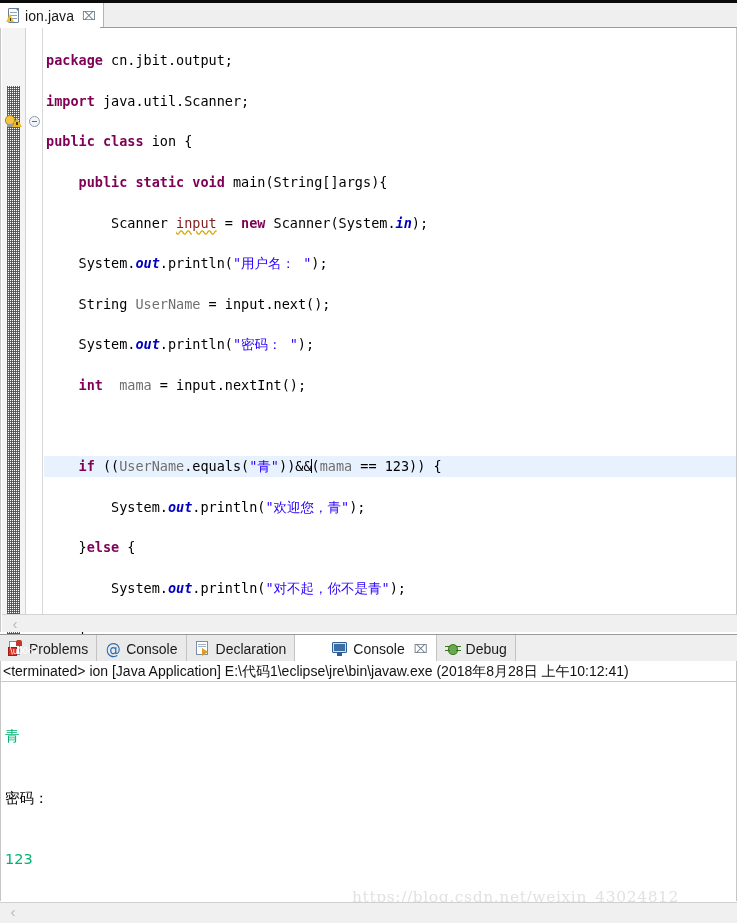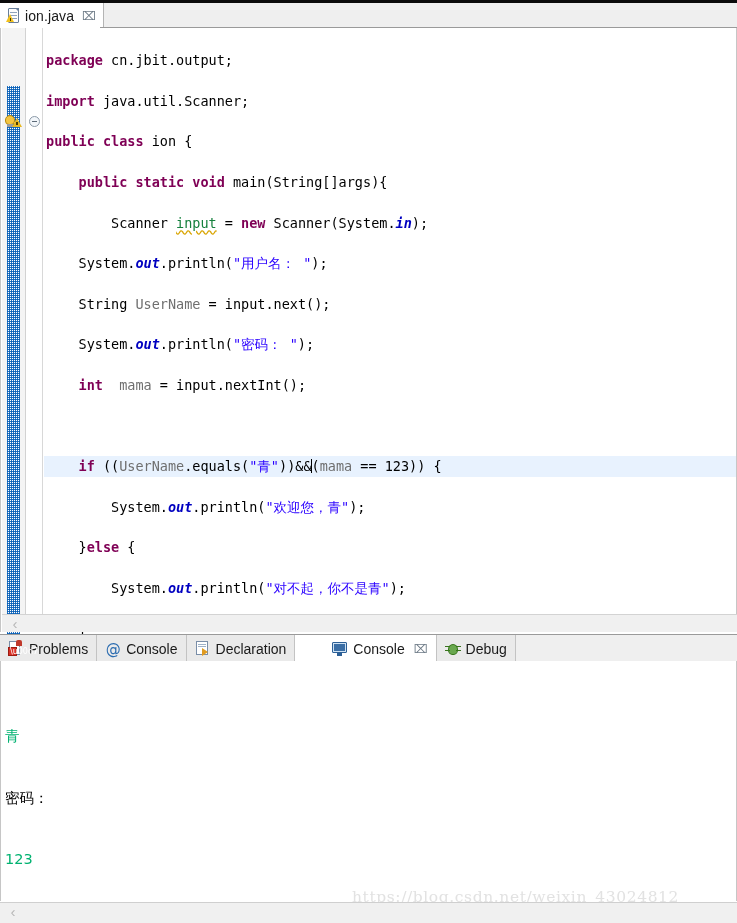--- a/index.html
+++ b/index.html
@@ -115,21 +115,21 @@
     color:#000000;
     padding-top:2px;
   }
   .code .line { height:20.3px; padding-left:2px; }
   .code .line.hl { background:#e8f2fe; }
 
   .kw   { color:#7f0055; font-weight:bold; }
   .str  { color:#2a00ff; }
   .fld  { color:#0000c0; font-weight:bold; font-style:italic; }
   .loc  { color:#6f6f6f; }
-  .locu { color:#15803d; text-decoration: underline; text-decoration-style: wavy;
+  .locu { color:#7f1d1d; text-decoration: underline; text-decoration-style: wavy;
           text-decoration-color:#d9a400; text-underline-offset:2px; }
   .plain{ color:#000000;margin-top:47px; }
   .caret{ display:inline-block; width:0; border-left:1px solid #000; height:14px;
           vertical-align:-2px; margin:0 -0.5px; }
 
   
   .ed-scroll {
     position:absolute; left:1px; bottom:0; width:735px; height:18px;
     background:#f0f0f0; border-top:1px solid #d3d3d3;
   }
@@ -331,20 +331,21 @@
         <span class="b-leg" style="left:11px; top:5px;"></span>
         <span class="b-leg" style="left:11px; top:9px;"></span>
       </span>
       <span>Debug</span>
     </div>
 
     <div class="vtab vtab-rest"></div>
   </div>
 
   <div class="console">
+    <div class="console-header">&lt;terminated&gt; ion [Java Application] E:\代码1\eclipse\jre\bin\javaw.exe (2018年8月28日 上午10:12:41)</div>
     <div class="console-body">
       <div class="in">青</div>
       <div class="out">密码：</div>
       <div class="in">123</div>
       
     </div>
   </div>
 
   <div class="watermark">https://blog.csdn.net/weixin_43024812</div>
 

